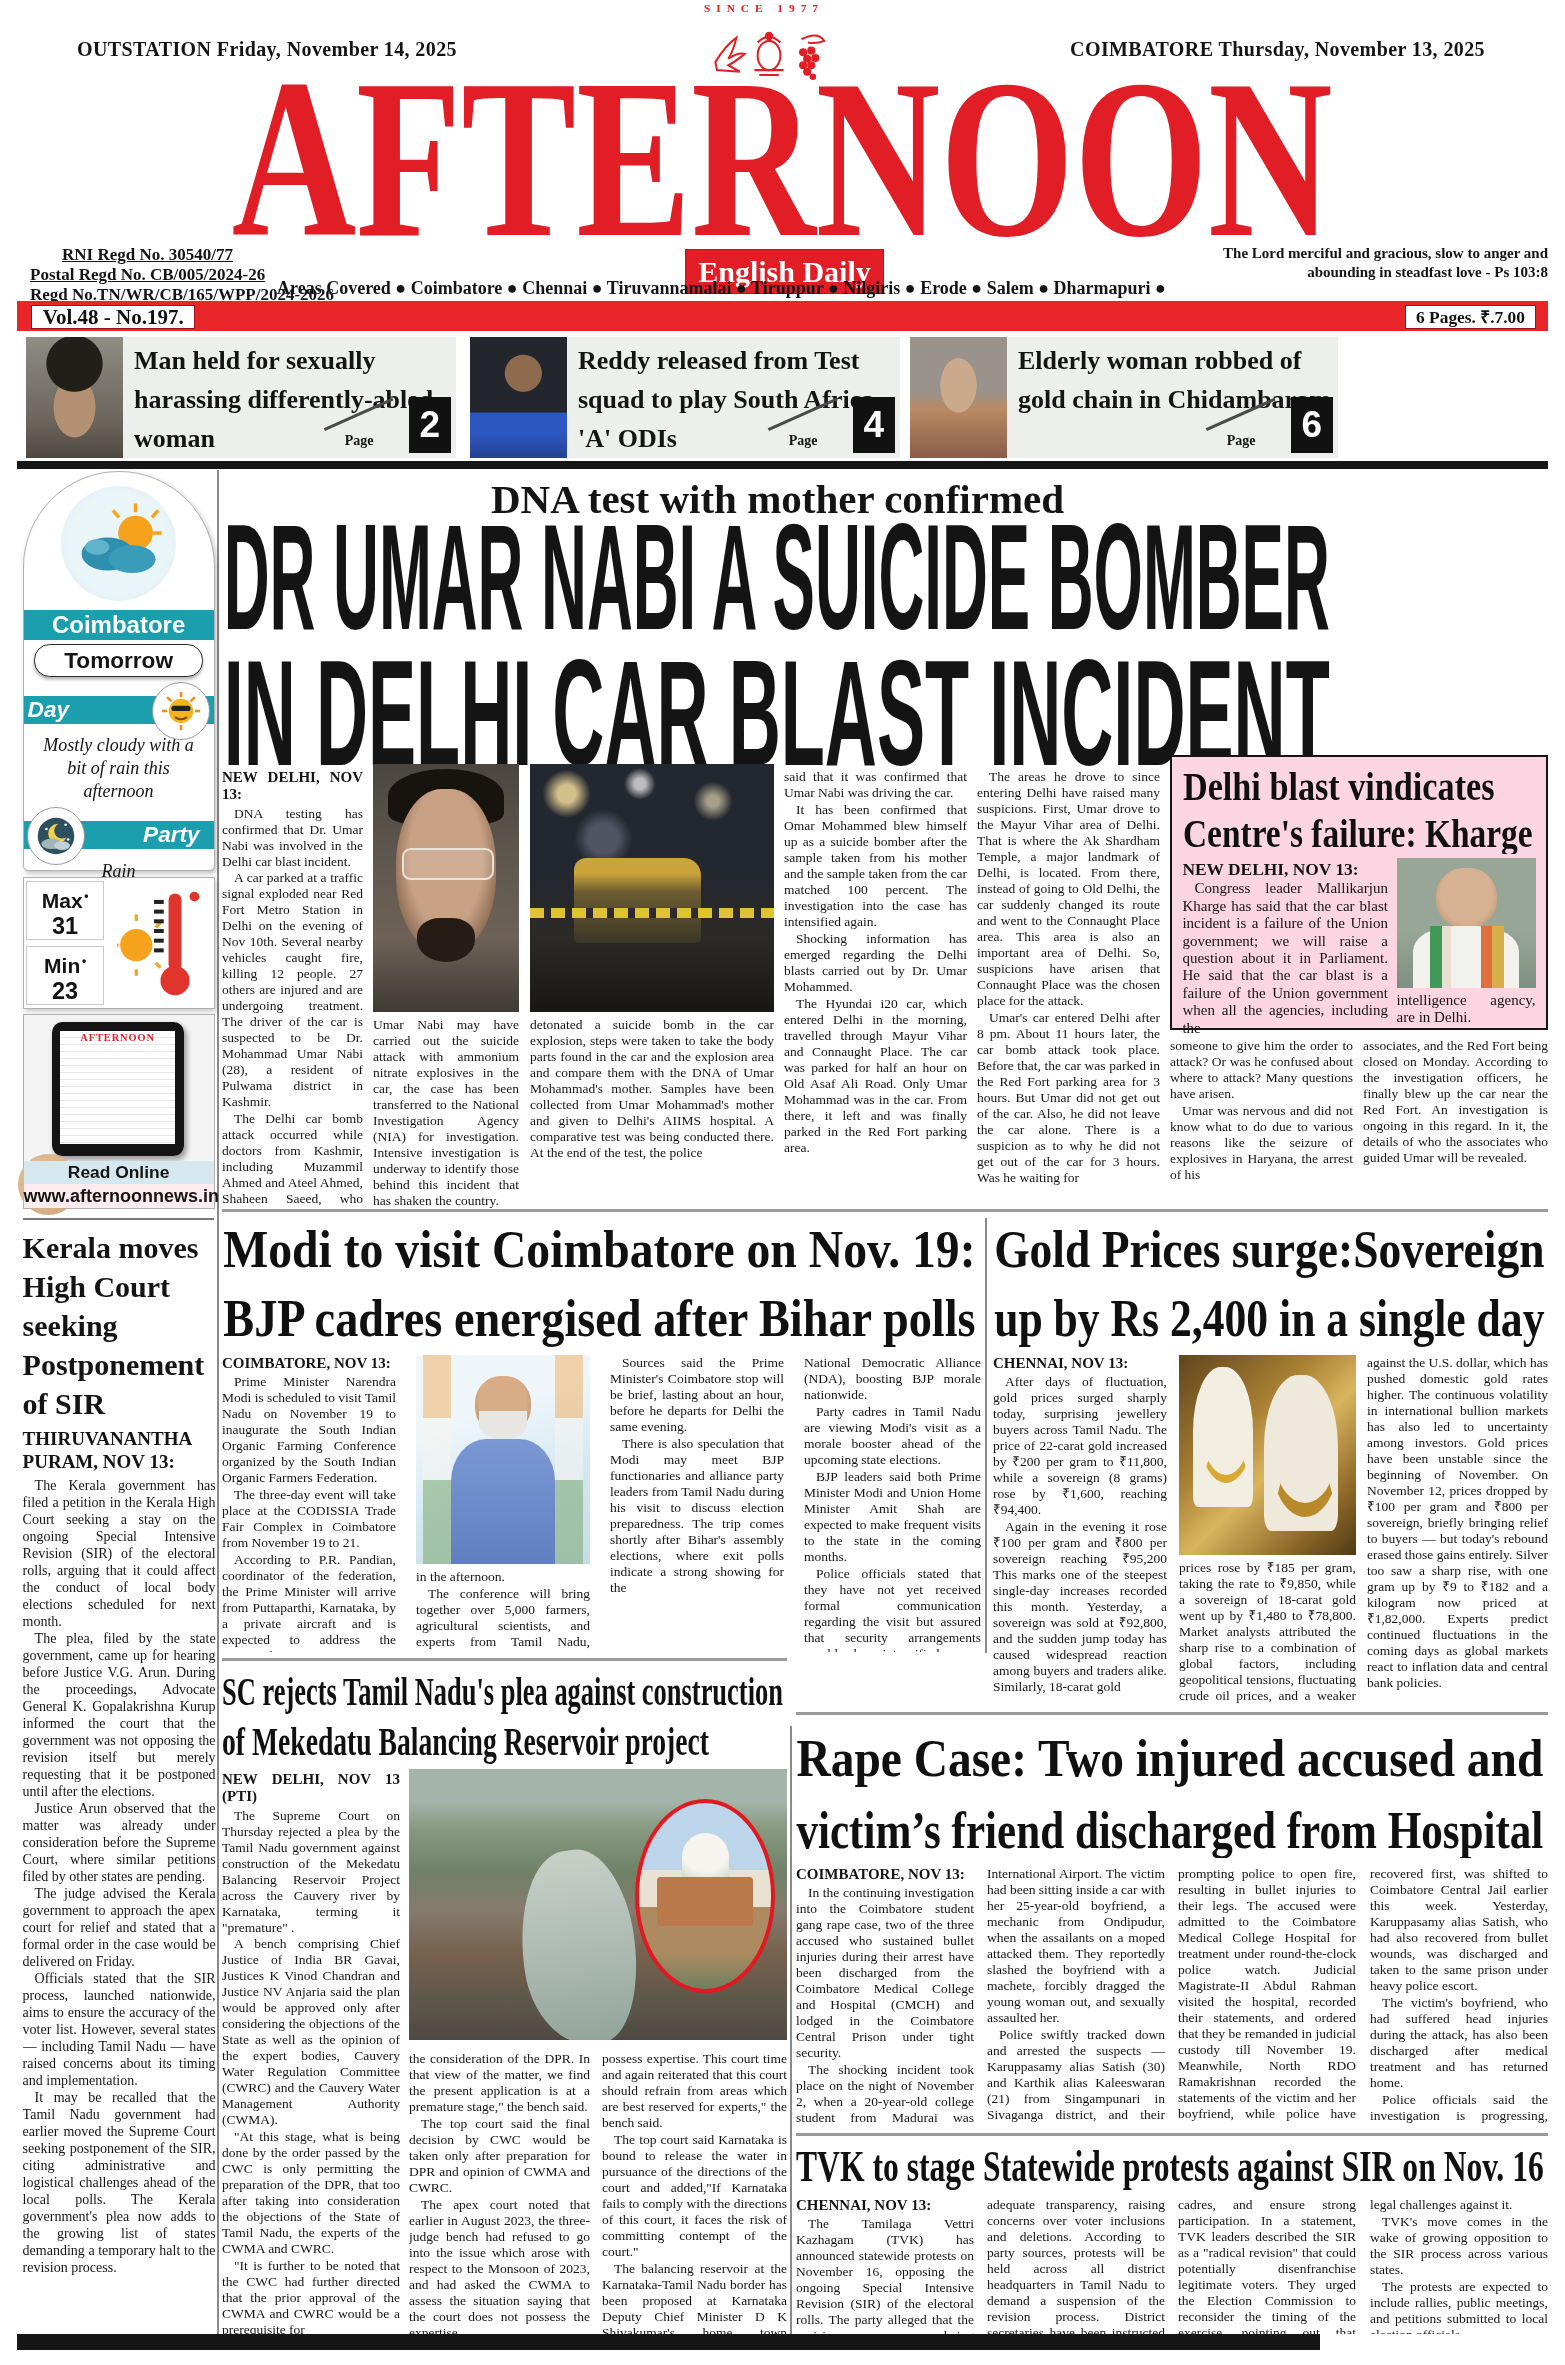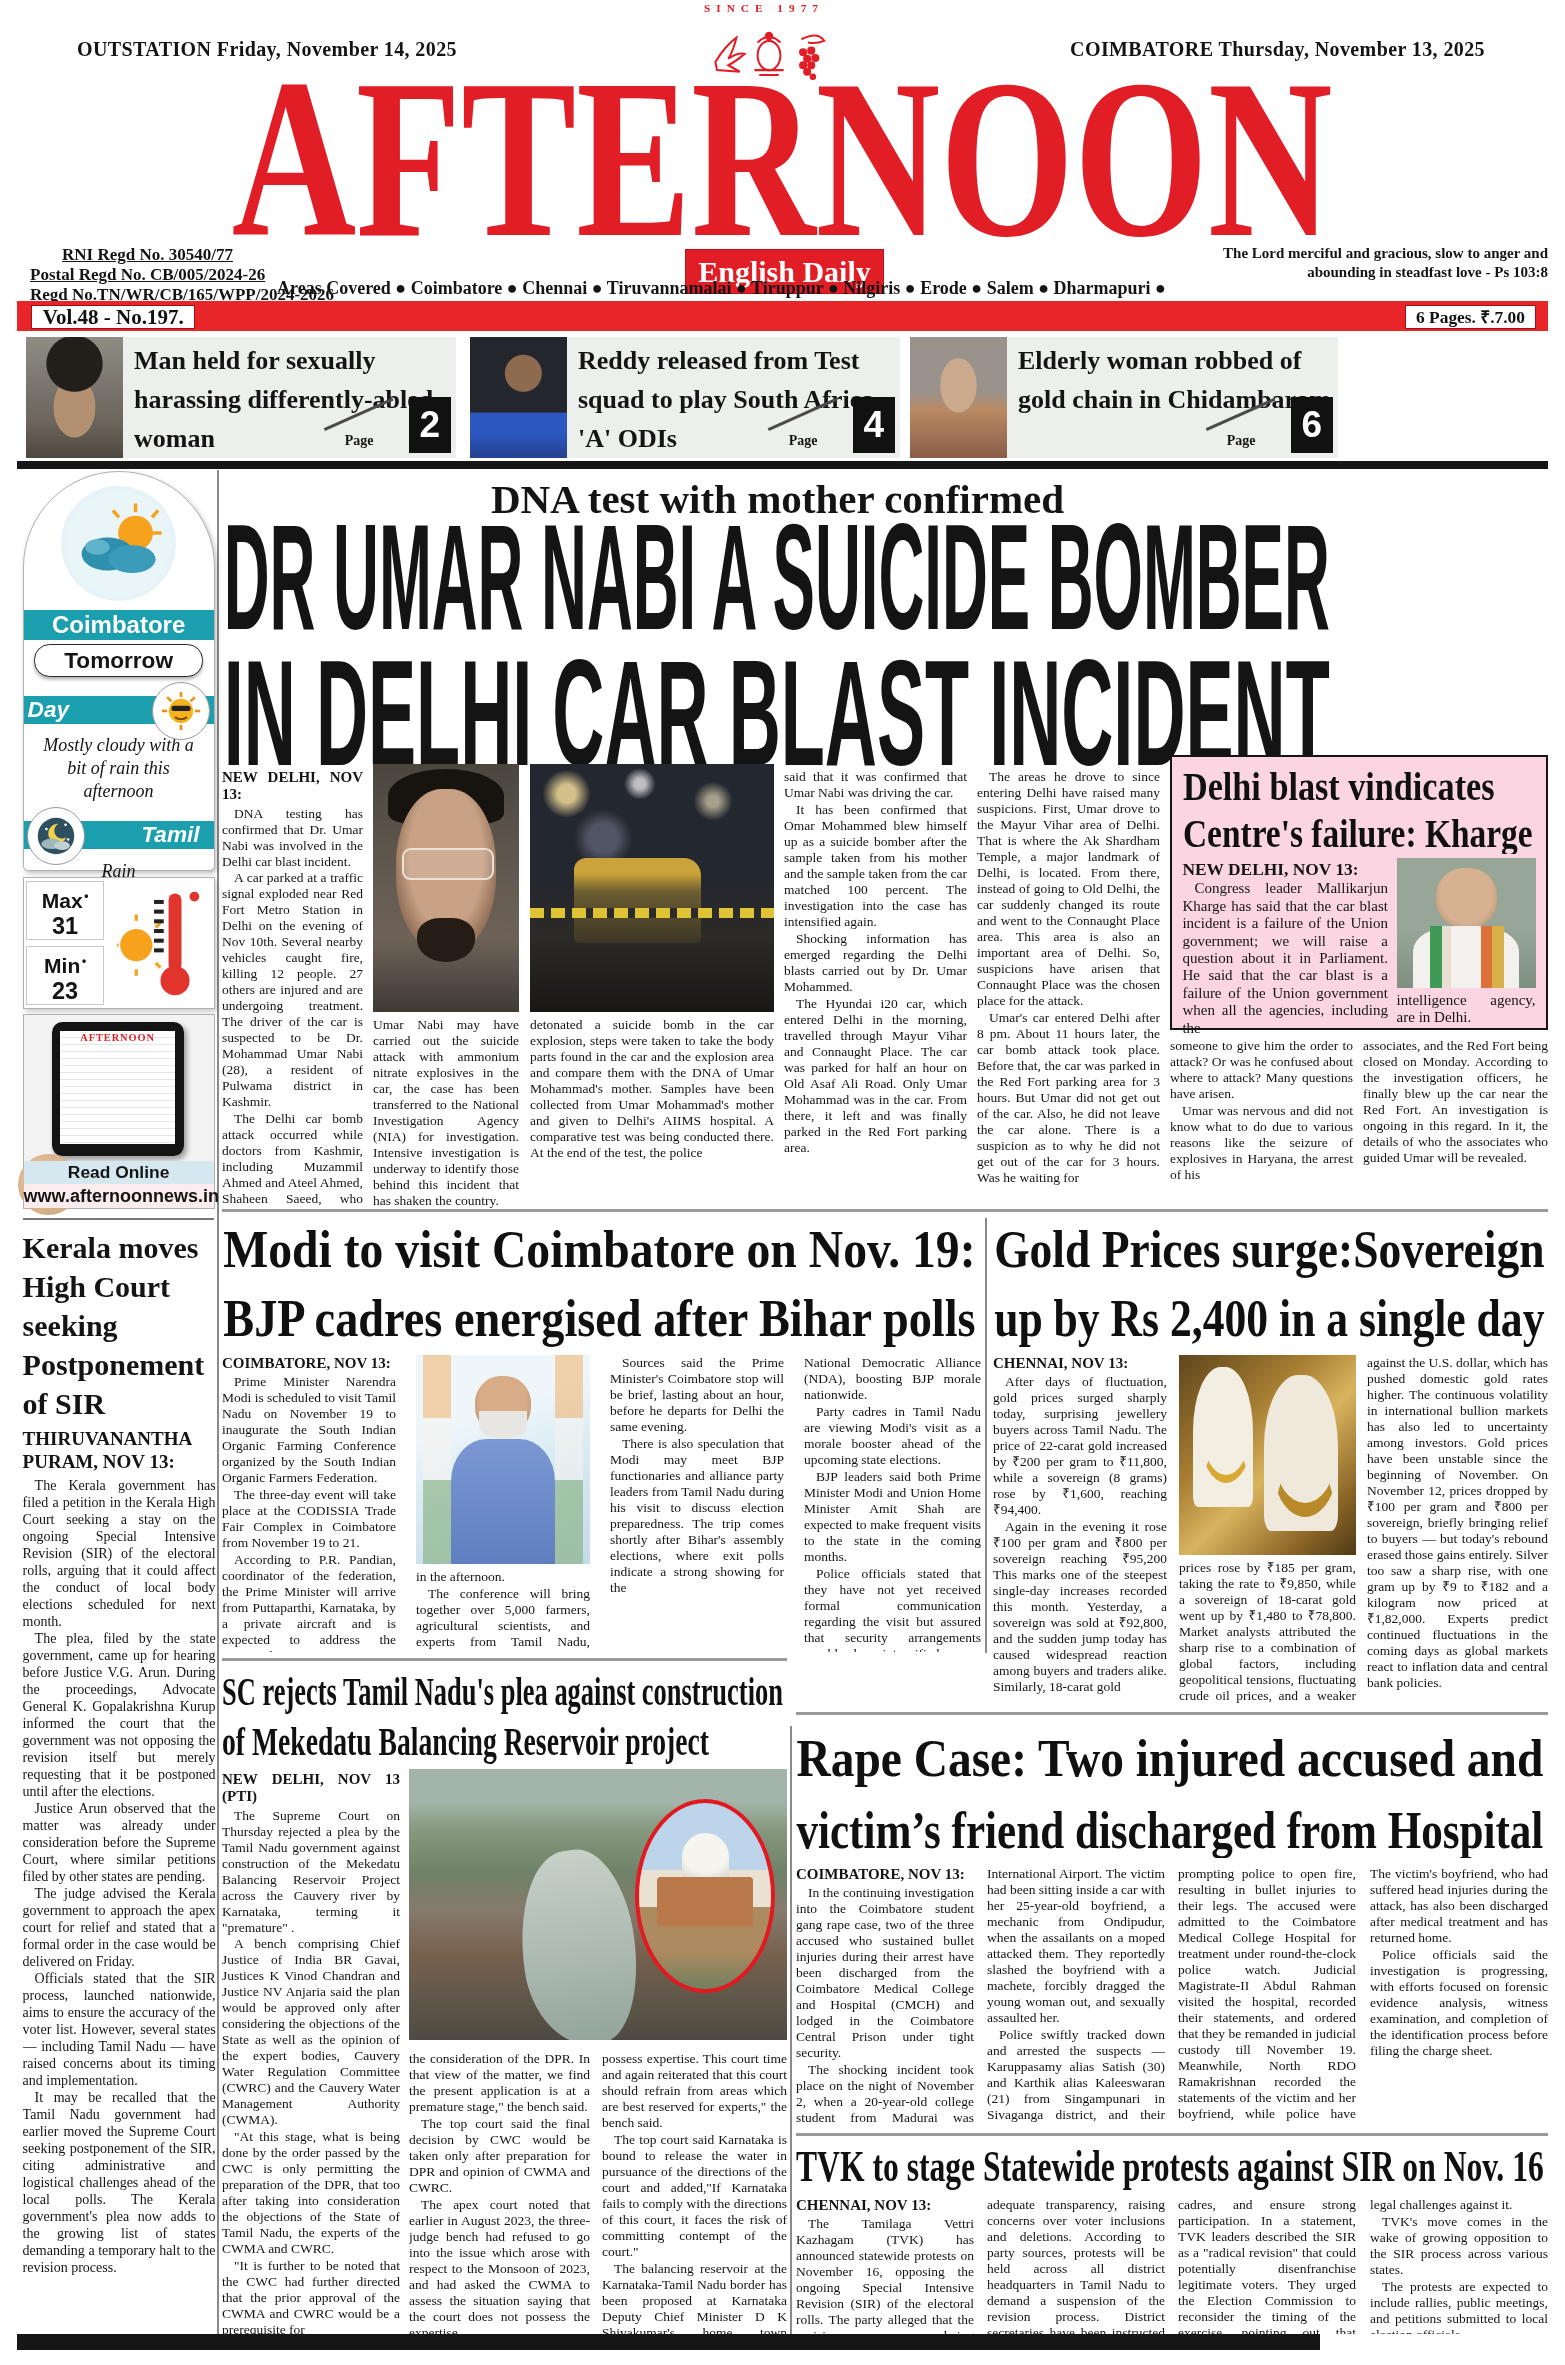--- a/index.html
+++ b/index.html
@@ -295,21 +295,21 @@
           <circle cx="23" cy="23" r="21" fill="#2d4f60"></circle>
           <circle cx="25" cy="20" r="11" fill="#f3cf4e"></circle>
           <circle cx="30" cy="17" r="9" fill="#2d4f60"></circle>
           <circle cx="12" cy="15" r="1.5" fill="#fff"></circle>
             <circle cx="34" cy="10" r="1.5" fill="#fff"></circle>
             <circle cx="37" cy="27" r="1.5" fill="#fff"></circle>
           <ellipse cx="18" cy="32" rx="12" ry="6" fill="#9fb6ba"></ellipse>
           <ellipse cx="30" cy="34" rx="9" ry="5" fill="#c2d2d4"></ellipse>
         </svg>
       </span>
-      <span>Tamil</span>
+      <span>Party</span>
     </div>
     <div class="w-desc">Rain</div>
   </div>
 
   <div class="abs mmcard">
     <div class="mm-left">
       <div class="mm-box">
         <div class="mm-label">Max</div>
         <div class="mm-value">31</div>
       </div>
@@ -577,20 +577,21 @@
         <p>Police swiftly tracked down and arrested the suspects — Karuppasamy alias Satish (30) and Karthik alias Kaleeswaran (21) from Singampunari in Sivaganga district, and their relative Guna alias Thavasi (20) from Karuppayurani in Madurai district. During the arrest, the trio allegedly tried to escape,</p>
       </div>
   </div>
   <div class="abs bodycol cont" style="left:1178px;top:1866px;width:178px;height:259px">
     <div>
         <p>prompting police to open fire, resulting in bullet injuries to their legs. The accused were admitted to the Coimbatore Medical College Hospital for treatment under round-the-clock police watch. Judicial Magistrate-II Abdul Rahman visited the hospital, recorded their statements, and ordered that they be remanded in judicial custody till November 19. Meanwhile, North RDO Ramakrishnan recorded the statements of the victim and her boyfriend, while police have moved the District Principal Sessions Court seeking approval to conduct an identification parade soon.</p>
       </div>
   </div>
   <div class="abs bodycol cont" style="left:1370px;top:1866px;width:178px;height:259px">
     <div>
+        <p>recovered first, was shifted to Coimbatore Central Jail earlier this week. Yesterday, Karuppasamy alias Satish, who had also recovered from bullet wounds, was discharged and taken to the same prison under heavy police escort.</p>
         <p>The victim's boyfriend, who had suffered head injuries during the attack, has also been discharged after medical treatment and has returned home.</p>
         <p>Police officials said the investigation is progressing, with efforts focused on forensic evidence analysis, witness examination, and completion of the identification process before filing the charge sheet.</p>
       </div>
   </div>
 
   <div class="abs hrule" style="left:796px;top:2133px;width:752px"></div>
 
   <svg class="abs head" style="left:796px;top:2141px" width="753" height="49" viewBox="0 0 866 56">
     <text x="0" y="46" font-size="50" textLength="860" lengthAdjust="spacingAndGlyphs">TVK to stage Statewide protests against SIR on Nov. 16</text>
   </svg>

